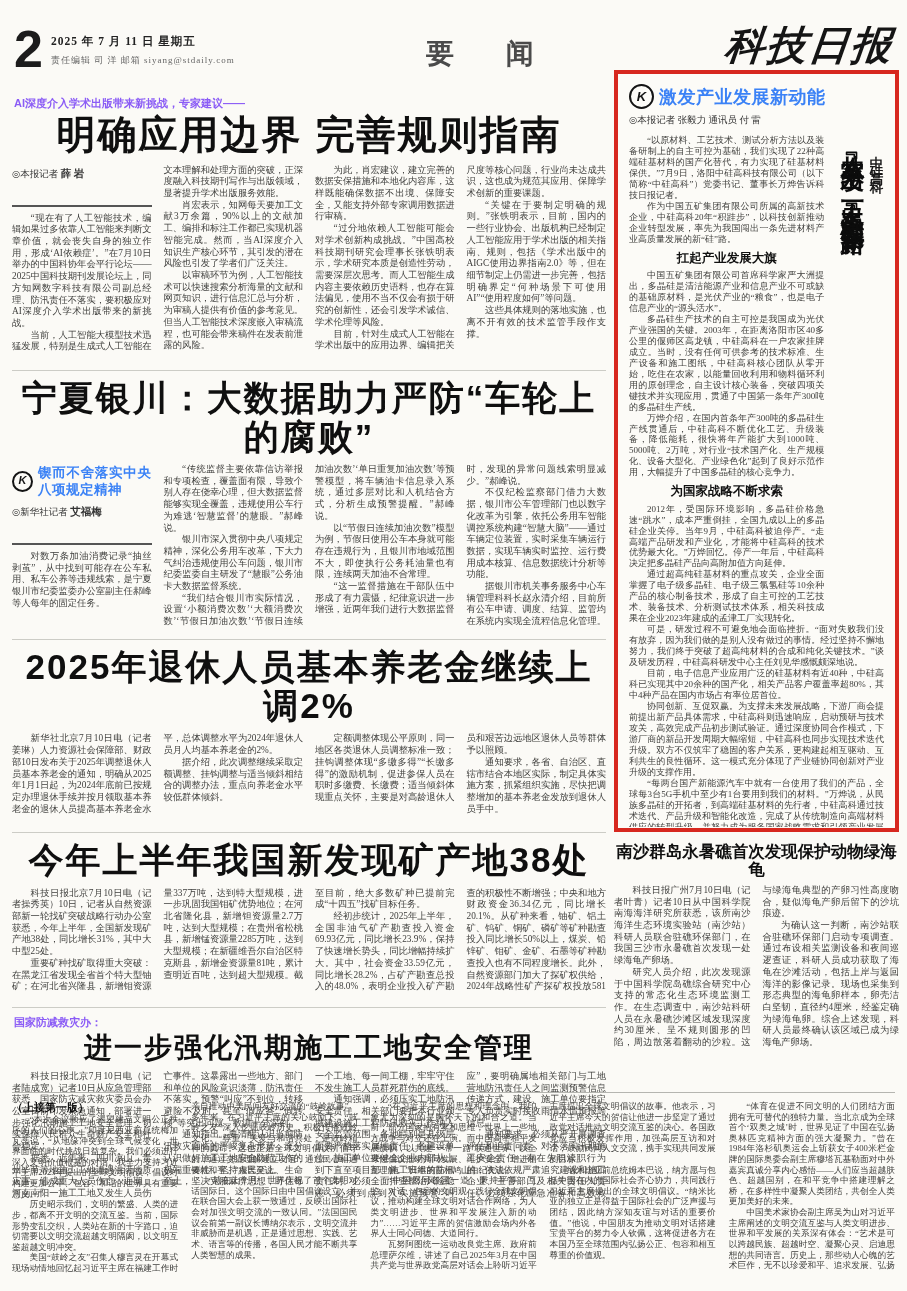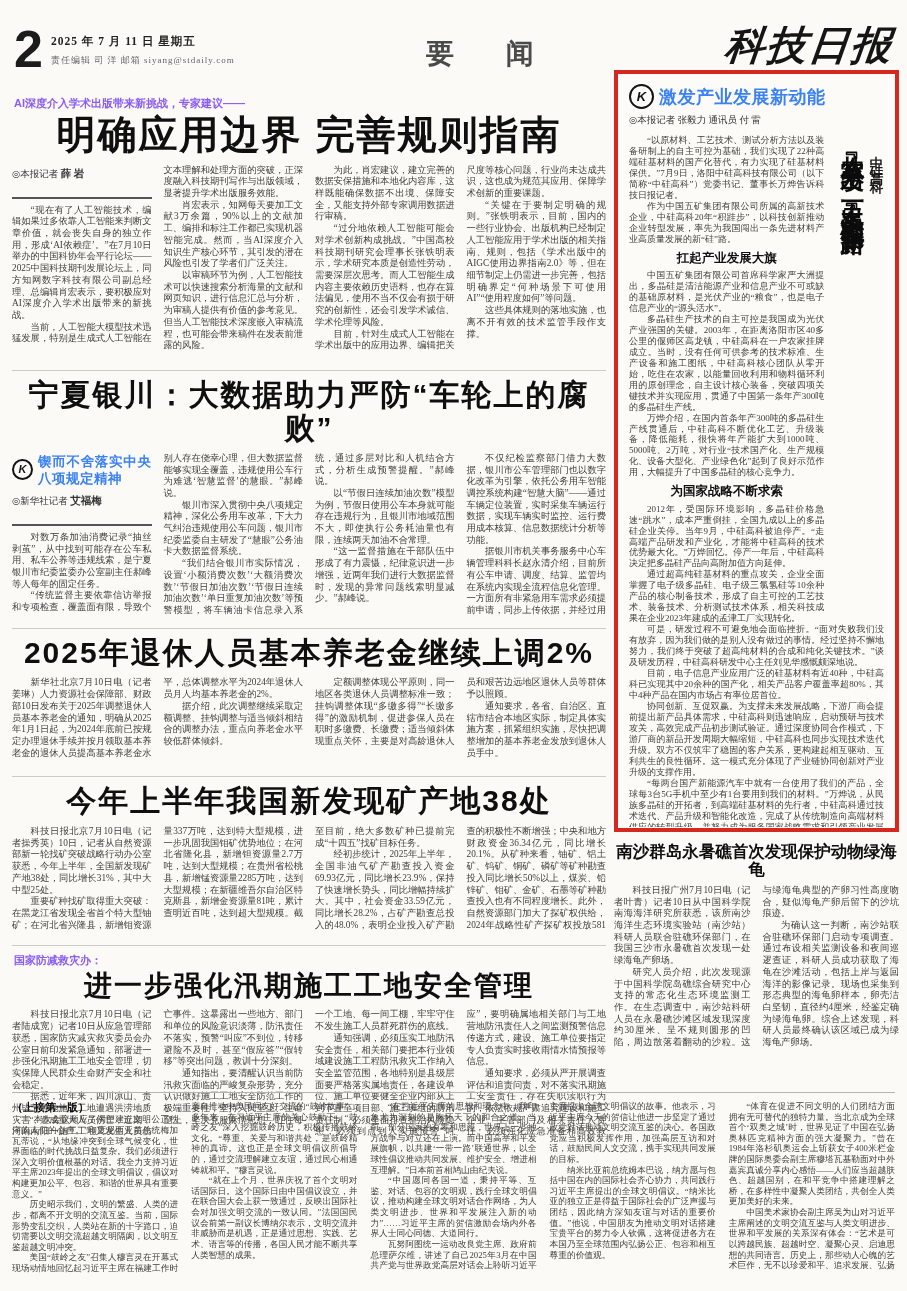--- a/index.html
+++ b/index.html
@@ -22,23 +22,23 @@
   .region-left{position:absolute;left:12px;top:96px;width:594px;}
   .region-right{position:absolute;left:614px;top:70px;width:285px;}
   .region-bottom{position:absolute;left:12px;top:1092px;width:883px;border-top:1.5px solid #b5b5b0;padding-top:8px;}
   .divider{border-top:1px solid #ccccc6;margin:7px 0;}
   
   .art-body{font-size:9.3px;line-height:1.26;text-align:justify;overflow:hidden;color:#40403e;}
   .art-body .para{margin:0;text-indent:2em;}
   .kicker{font-size:11px;font-weight:900;color:#8b5cf6;font-family:"Liberation Sans",sans-serif;margin:0 0 2px 2px;}
   .headline{font-weight:900;color:#0f0f0f;text-align:center;font-family:"Liberation Sans",sans-serif;line-height:1.12;margin:2px 0 8px;letter-spacing:2px;}
   .h-xl{font-size:39px;}
-  .h-lg{font-size:30px;}
+  .h-lg{font-size:35px;}
   .h-md{font-size:28px;}
-  .byline{font-size:9.5px;color:#333;border-bottom:2px solid #555;padding:2px 0 16px;margin-bottom:6px;}
+  .byline{font-size:9.5px;color:#333;border-bottom:2px solid #555;padding:2px 0 24px;margin-bottom:6px;}
   .byline b{font-size:10.5px;}
   .badge{display:flex;align-items:center;gap:5px;margin-bottom:5px;}
   .k-icon{flex:0 0 auto;width:17px;height:17px;border:2.5px solid #141414;border-radius:50%;display:inline-flex;
           align-items:center;justify-content:center;font-weight:900;font-style:italic;font-size:11px;color:#141414;
           font-family:"Liberation Sans",sans-serif;}
   .badge-label{font-size:13.5px;font-weight:900;color:#3b82f6;font-family:"Liberation Sans",sans-serif;letter-spacing:0.5px;}
   .cols-4{column-count:4;column-gap:12px;}
   .cols-2{column-count:2;column-gap:12px;}
   
   .red-box{border:4px solid #d7281f;padding:10px 11px 8px;background:#fcfbf7;height:762px;box-sizing:border-box;overflow:hidden;}
@@ -89,21 +89,21 @@
 
     <div>
       <div class="kicker">AI深度介入学术出版带来新挑战，专家建议——</div>
       <div class="headline h-xl">明确应用边界  完善规则指南</div>
       <div class="art-body cols-4 b-ai">
         <div class="byline">
           <span>◎本报记者</span>
           <b>薛 岩</b>
         </div>
         <div>
-            <p class="para">“现在有了人工智能技术，编辑如果过多依靠人工智能来判断文章价值，就会丧失自身的独立作用，形成‘AI依赖症’。”在7月10日举办的中国科协年会平行论坛——2025中国科技期刊发展论坛上，同方知网数字科技有限公司副总经理、总编辑肖宏表示，要积极应对AI深度介入学术出版带来的新挑战。</p>
+            <p class="para">“现在有了人工智能技术，编辑如果过多依靠人工智能来判断文章价值，就会丧失自身的独立作用，形成‘AI依赖症’。”在7月10日举办的中国科协年会平行论坛——2025中国科技期刊发展论坛上，同方知网数字科技有限公司副总经理、防汛责任不落实，要积极应对AI深度介入学术出版带来的新挑战。</p>
             <p class="para">当前，人工智能大模型技术迅猛发展，特别是生成式人工智能在文本理解和处理方面的突破，正深度融入科技期刊写作与出版领域，显著提升学术出版服务效能。</p>
             <p class="para">肖宏表示，知网每天要加工文献3万余篇，90%以上的文献加工、编排和标注工作都已实现机器智能完成。然而，当AI深度介入知识生产核心环节，其引发的潜在风险也引发了学者们广泛关注。</p>
             <p class="para">以审稿环节为例，人工智能技术可以快速搜索分析海量的文献和网页知识，进行信息汇总与分析，为审稿人提供有价值的参考意见。但当人工智能技术深度嵌入审稿流程，也可能会带来稿件在发表前泄露的风险。</p>
             <p class="para">为此，肖宏建议，建立完善的数据安保措施和本地化内容库，这样既能确保数据不出境、保障安全，又能支持外部专家调用数据进行审稿。</p>
             <p class="para">“过分地依赖人工智能可能会对学术创新构成挑战。”中国高校科技期刊研究会理事长张铁明表示，学术研究本质是创造性劳动，需要深层次思考。而人工智能生成内容主要依赖历史语料，也存在算法偏见，使用不当不仅会有损于研究的创新性，还会引发学术诚信、学术伦理等风险。</p>
             <p class="para">目前，针对生成式人工智能在学术出版中的应用边界、编辑把关尺度等核心问题，行业尚未达成共识，这也成为规范其应用、保障学术创新的重要课题。</p>
             <p class="para">“关键在于要制定明确的规则。”张铁明表示，目前，国内的一些行业协会、出版机构已经制定人工智能应用于学术出版的相关指南、规则，包括《学术出版中的AIGC使用边界指南2.0》等，但在细节制定上仍需进一步完善，包括明确界定“何种场景下可使用AI”“使用程度如何”等问题。</p>
             <p class="para">这些具体规则的落地实施，也离不开有效的技术监管手段作支撑。</p>
           </div>
       </div>

